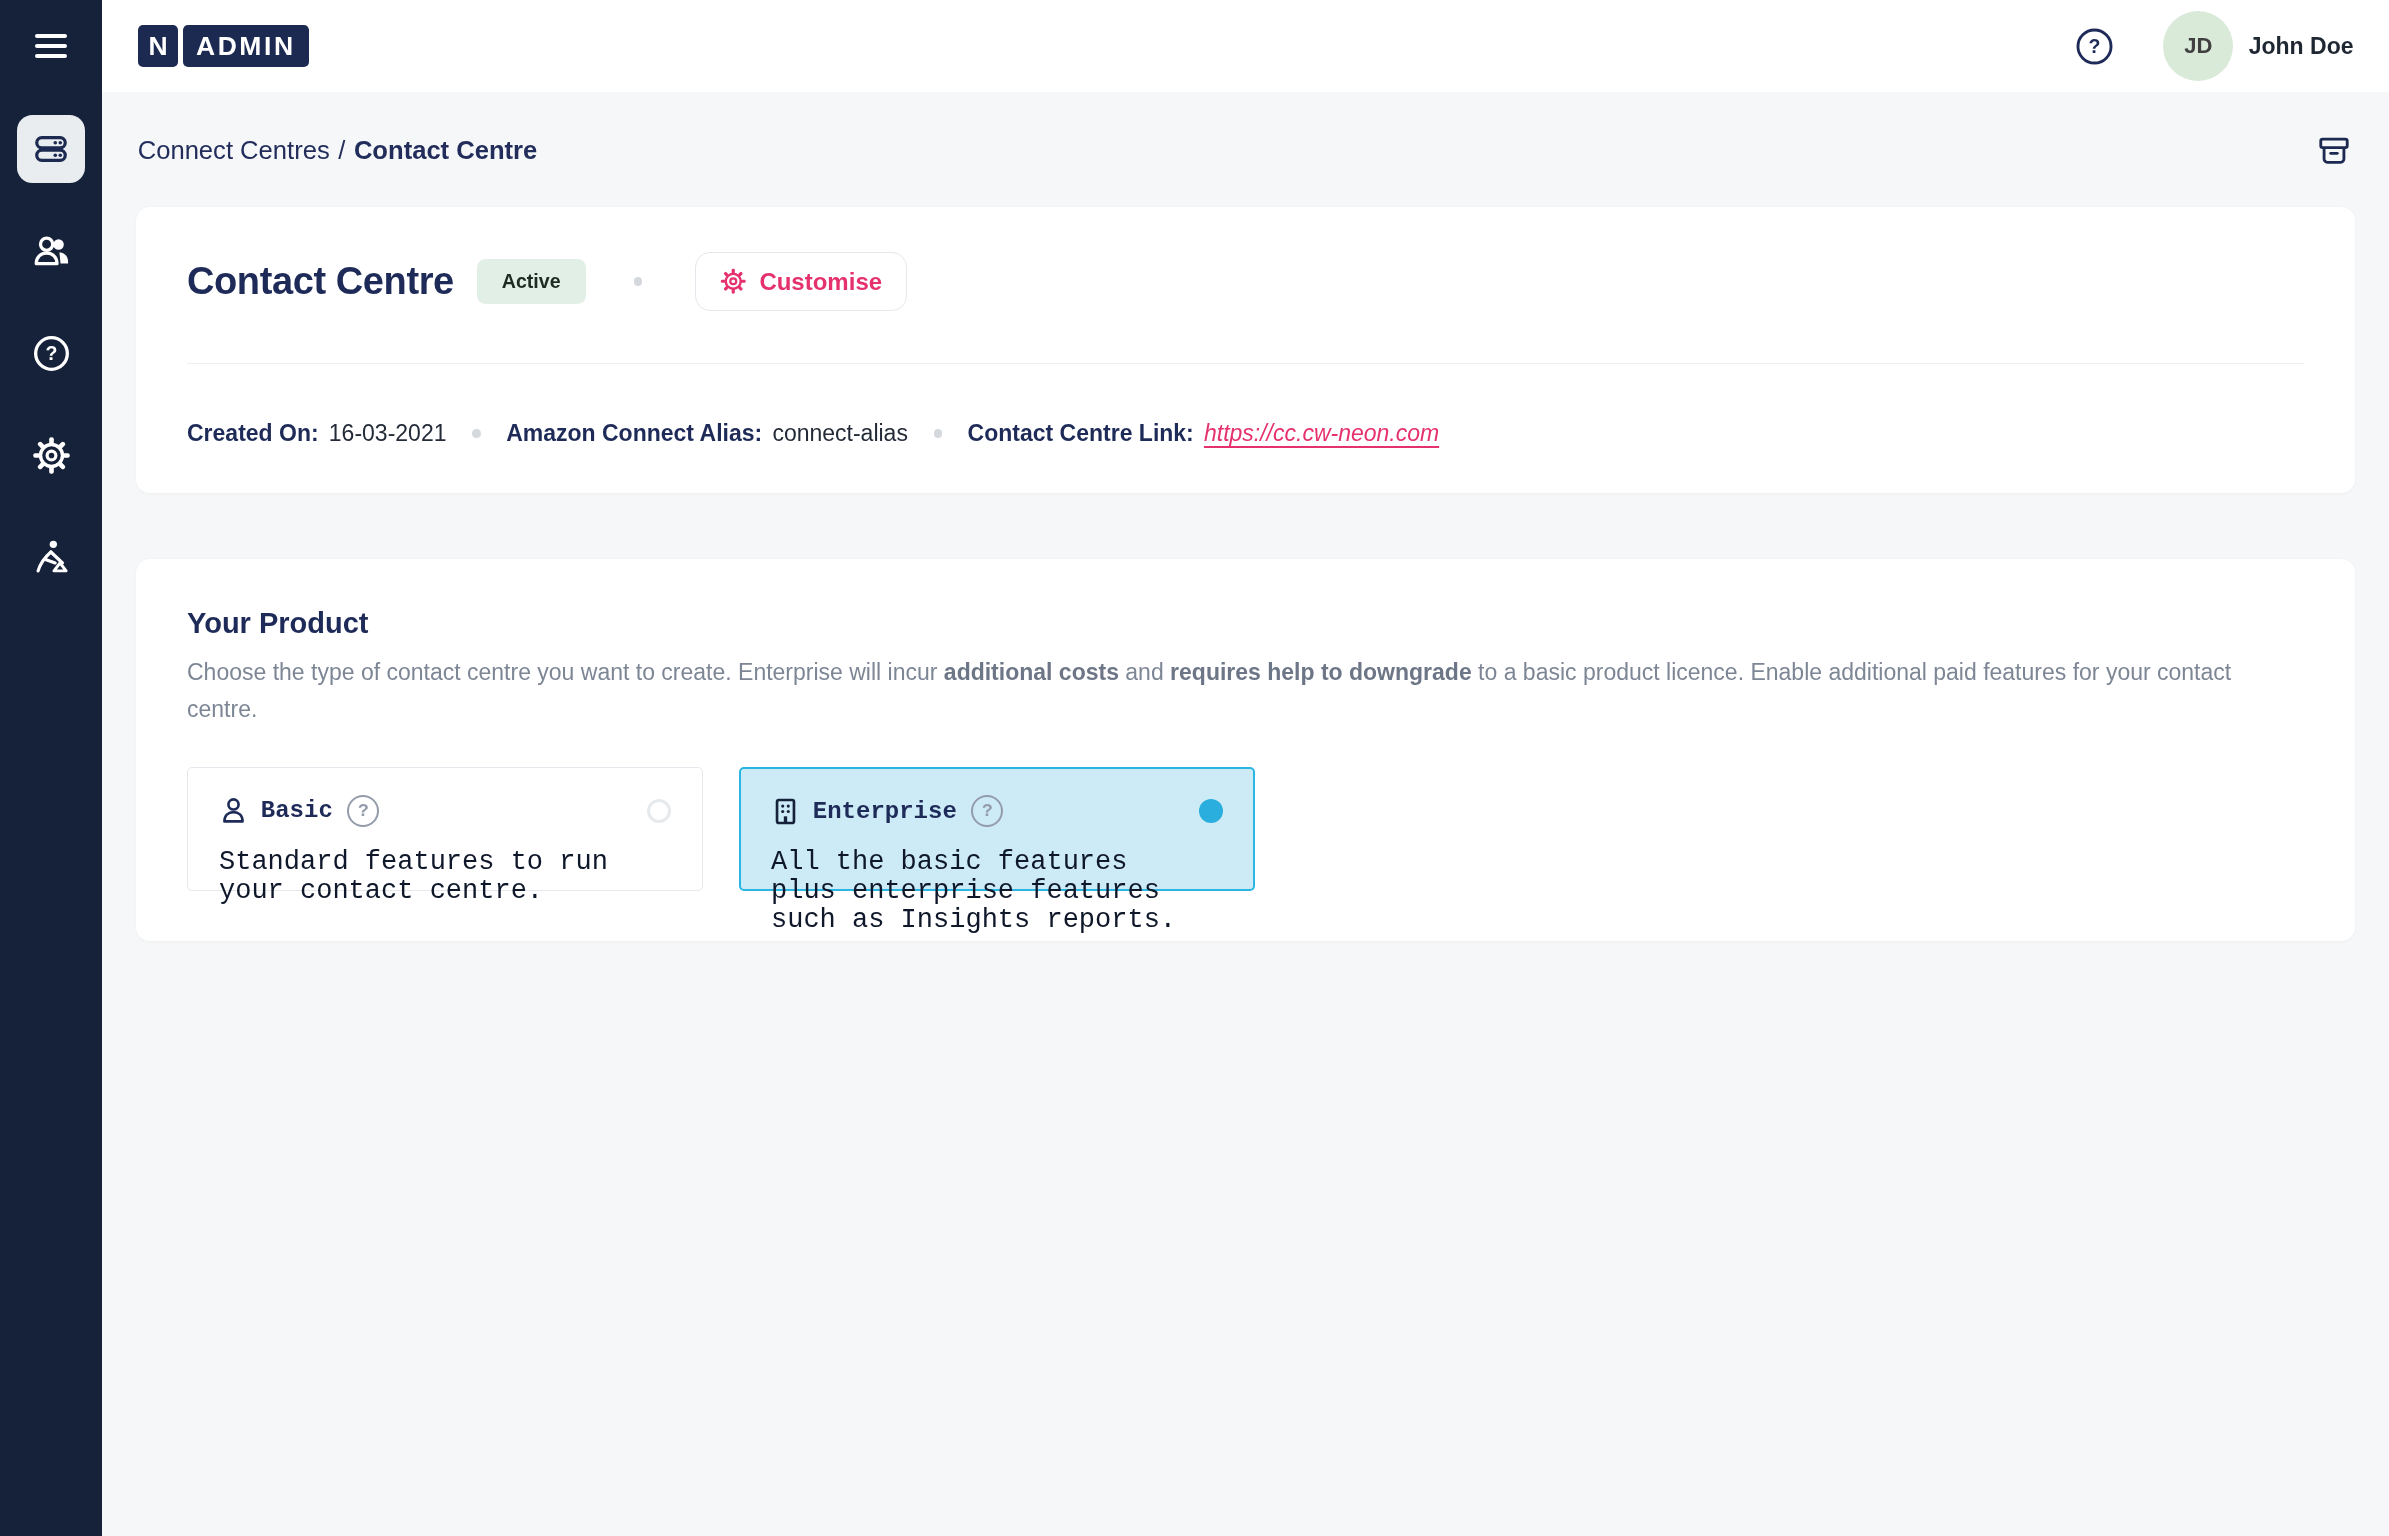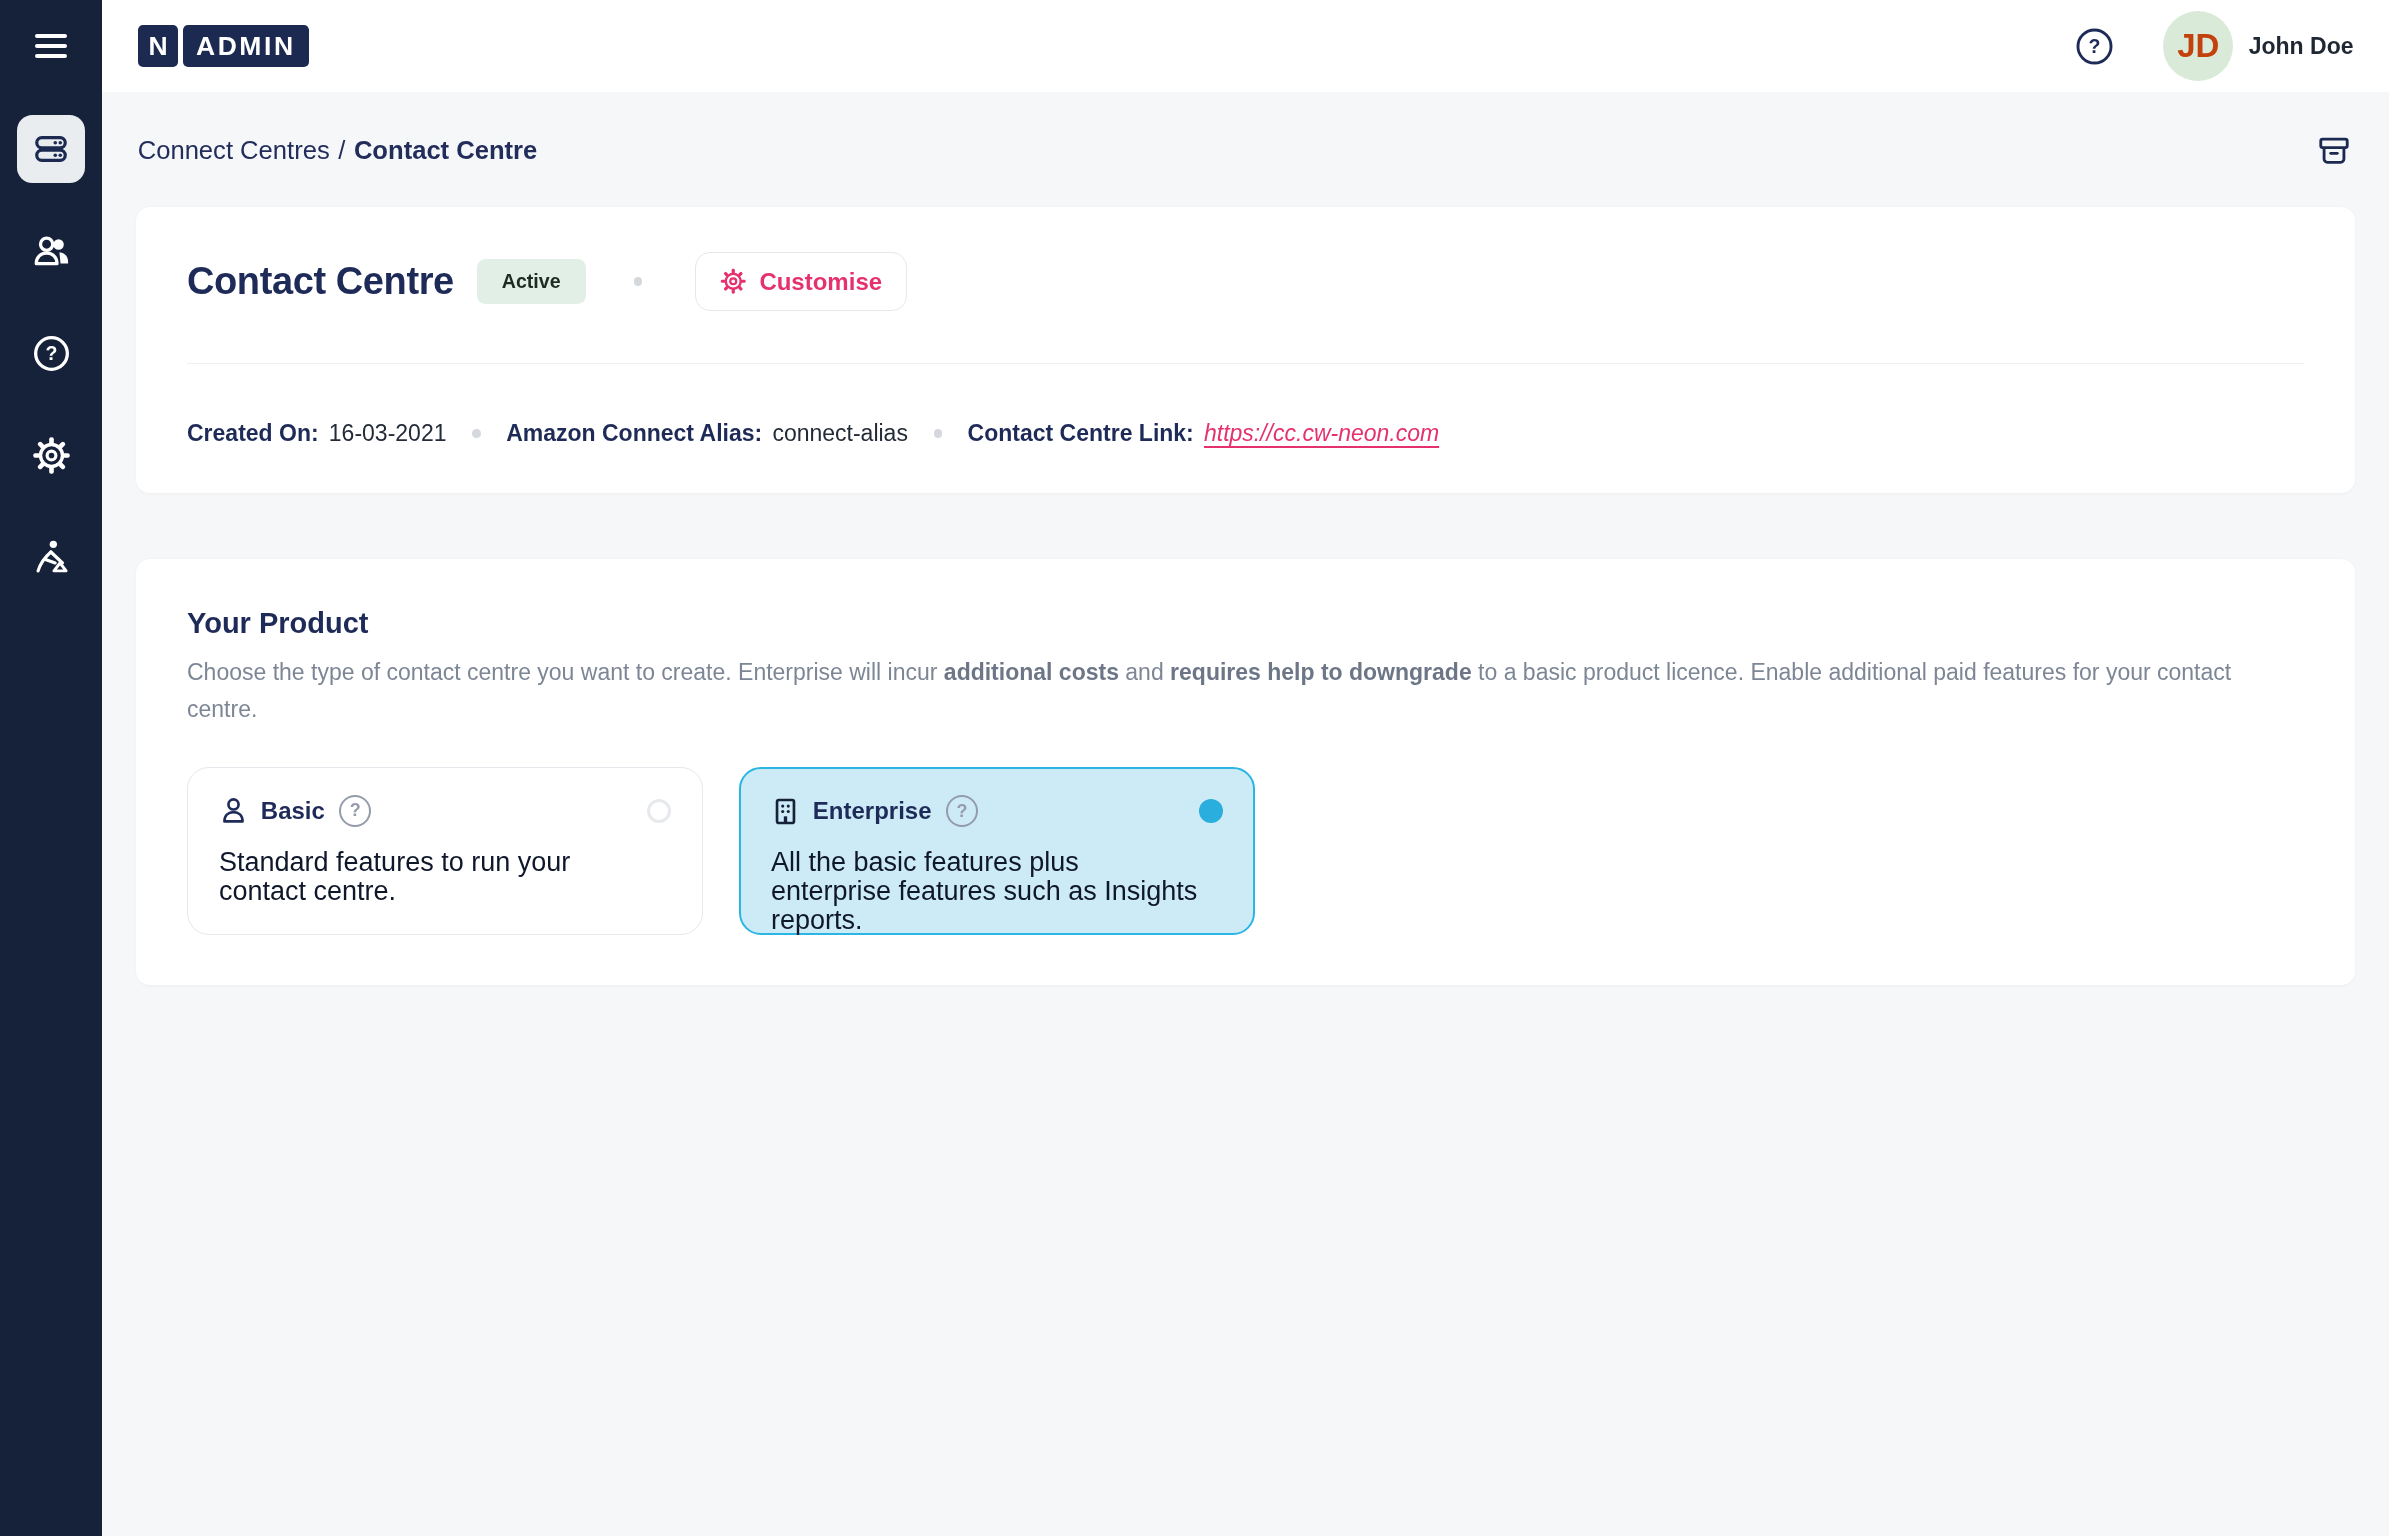--- a/index.html
+++ b/index.html
@@ -21,21 +21,21 @@
   
   .main { flex:1; display:flex; flex-direction:column; min-width:0; }
 
   .topbar { height:92px; background:#ffffff; display:flex; align-items:center; justify-content:space-between; padding:0 27px 0 36px; flex-shrink:0; }
   .logo { display:flex; align-items:center; gap:5.1px; cursor:pointer; }
   .logo-box { background:#1c2950; color:#ffffff; font-weight:800; font-size:26.5px; height:42px; display:flex; align-items:center; justify-content:center; border-radius:5.1px; }
   .logo-n { width:40px; }
   .logo-admin { padding:0 12.8px; letter-spacing:2.6px; }
   .topbar-right { display:flex; align-items:center; }
   .tb-help { width:39px; height:39px; display:flex; align-items:center; justify-content:center; cursor:pointer; }
-  .avatar { width:70px; height:70px; border-radius:50%; background:#d9ead9; color:#c2410c; font-weight:800; font-size:33px; display:flex; align-items:center; justify-content:center; margin-left:49px; cursor:pointer; }
+  .avatar { width:70px; height:70px; border-radius:50%; background:#d9ead9; color:#404040; font-weight:800; font-size:22px; display:flex; align-items:center; justify-content:center; margin-left:49px; cursor:pointer; }
   .user-name { font-size:23px; font-weight:700; color:#1f2733; margin-left:15.4px; margin-right:8.5px; cursor:pointer; }
 
   .content { flex:1; padding:34px; overflow:hidden; }
 
   
   .crumb-row { display:flex; align-items:center; justify-content:space-between; height:49px; margin-bottom:32px; padding:0 1.7px; }
   .breadcrumb { font-size:25.6px; color:#222d5b; }
   .breadcrumb .crumb-link { cursor:pointer; }
   .breadcrumb .sep { margin:0 8.5px; }
   .breadcrumb .current { font-weight:700; }
@@ -59,21 +59,21 @@
   .detail-value { color:#242b38; }
   .details-row .dot-sep { margin:0 25.6px; align-self:center; }
   .detail-link { color:#e5316e; text-decoration:underline; text-underline-offset:5.1px; cursor:pointer;font-style:italic; }
 
   .product-card { margin-top:66px; padding:48px 51px 50px 51px; }
   .section-title { font-size:29px; font-weight:700; color:#1e2b58; }
   .section-desc { margin-top:13.7px; font-size:23px; line-height:37px; color:#7d8695; }
   .section-desc b { color:#6d7687; }
 
   .options-row { display:flex; gap:36px; margin-top:39px; }
-  .option-card { width:516px; height:168px; border-radius:22px; padding:27px 31px; background:#ffffff; border:1.7px solid #e5e8ec; cursor:pointer; }
+  .option-card { width:516px; height:124px; border-radius:5px; padding:27px 31px; background:#ffffff; border:1.7px solid #e5e8ec; cursor:pointer;font-family:Liberation Mono, monospace; }
   .option-card.selected { background:#cdebf7; border:2.6px solid #2ab5e3; padding:26.5px 30px; }
   .option-head { display:flex; align-items:center; }
   .option-name { font-size:24px; font-weight:700; color:#1e2b58; margin-left:12.8px; }
   .option-help { width:32px; height:32px; border-radius:50%; border:2.6px solid #949cab; color:#949cab; font-size:18px; font-weight:700; display:flex; align-items:center; justify-content:center; margin-left:14.5px; cursor:pointer; }
   .radio { margin-left:auto; width:24px; height:24px; border-radius:50%; }
   .radio.off { border:3.4px solid #e7eaed; background:#ffffff; }
   .radio.on { background:#29aede; }
   .option-desc { margin-top:21.3px; font-size:27px; line-height:29px; color:#0f172a; max-width:431px; }
 
   svg { display:block; }

